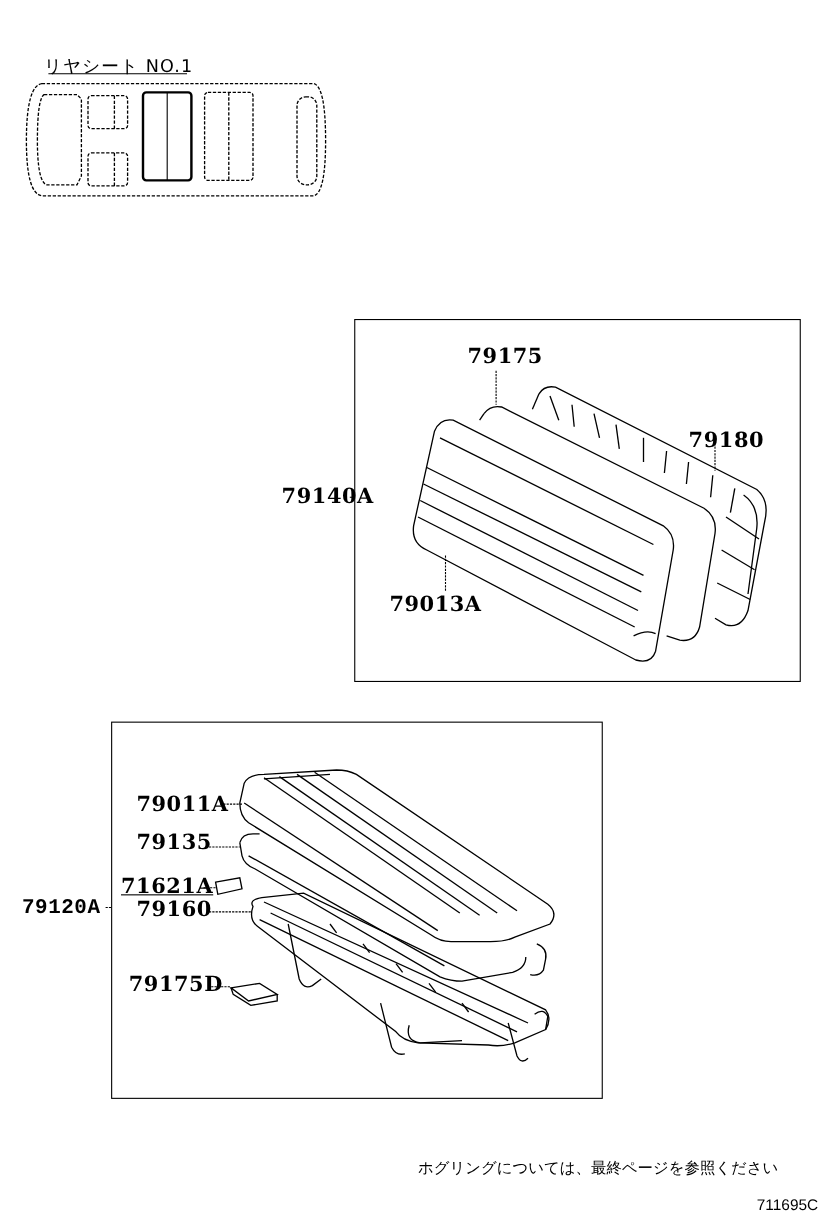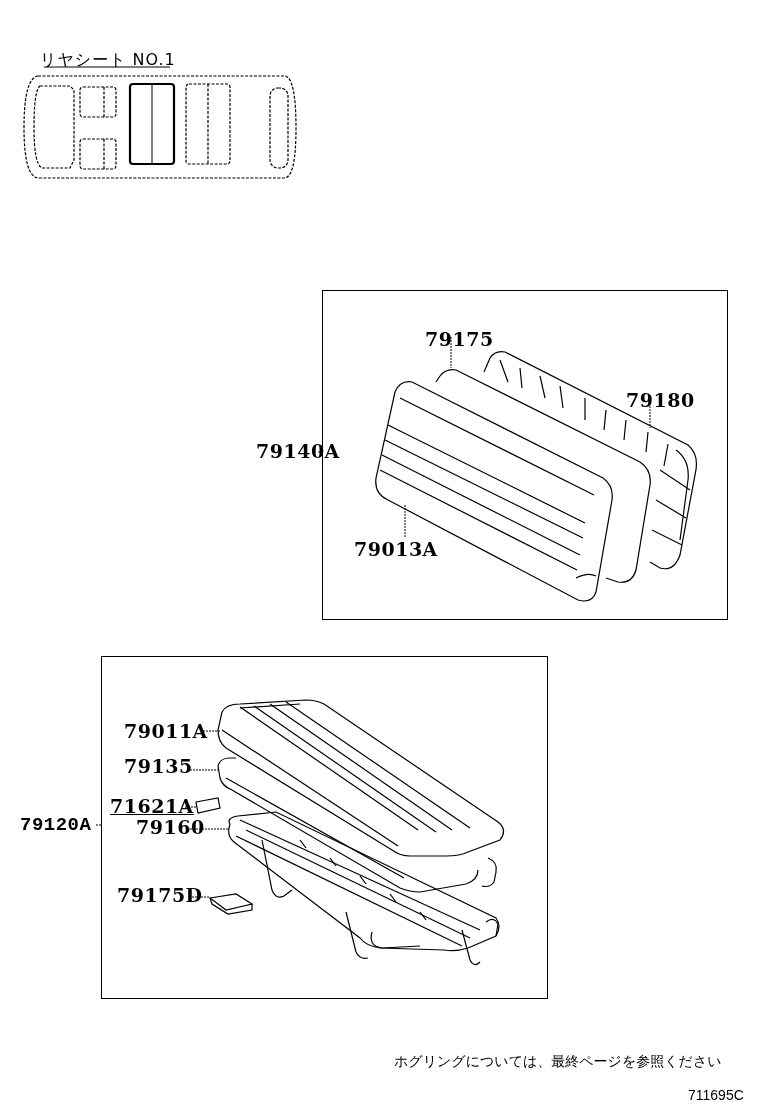--- a/index.html
+++ b/index.html
@@ -79,21 +79,21 @@
 
   <g fill="none" stroke="#000" stroke-width="1" stroke-dasharray="2,1">
     <line x1="451" y1="337" x2="451" y2="368"></line>
     <line x1="650" y1="400" x2="650" y2="428"></line>
     <line x1="405" y1="505" x2="405" y2="538"></line>
     <line x1="318" y1="452" x2="322" y2="452"></line>
   </g>
 </svg>
 
 <span class="part-label" style="left:256px; top:442px;">79140A</span>
-<span class="part-label" style="left:425px; top:330px;">79175</span>
+<span class="part-label" style="left:425px; top:315px;">79175</span>
 <span class="part-label" style="left:626px; top:379px;margin-top:12px;">79180</span>
 <span class="part-label" style="left:354px; top:540px;">79013A</span>
 
 <div class="box" style="left:101px; top:656px; width:447px; height:343px;"></div>
 
 <svg width="760" height="1112">
   <g fill="none" stroke="#000" stroke-width="1.2">
 
     <path d="M222,712 Q226,704 240,704 L306,700 Q316,700 324,704 L498,822 Q508,830 500,840 L468,852 Q460,856 446,856 L410,856 Q400,856 392,850 L226,748 Q218,742 218,730 Z"></path>
     <line x1="240" y1="708" x2="300" y2="704"></line>
@@ -136,17 +136,17 @@
     <line x1="190" y1="829" x2="228" y2="829"></line>
     <line x1="192" y1="897" x2="210" y2="897"></line>
     <line x1="96" y1="825" x2="101" y2="825"></line>
   </g>
 </svg>
 
 <span class="part-label" style="left:20px; top:816px;font-family:Liberation Mono, monospace;">79120A</span>
 <span class="part-label" style="left:124px; top:722px;">79011A</span>
 <span class="part-label" style="left:124px; top:757px;text-align:right;">79135</span>
 <span class="part-label" style="left:110px; top:797px;text-decoration:underline;">71621A</span>
-<span class="part-label" style="left:124px; top:818px;margin-left:12px;">79160</span>
+<span class="part-label" style="left:124px; top:818px;">79160</span>
 <span class="part-label" style="left:117px; top:886px;">79175D</span>
 
-<span class="note" style="left:394px; top:1055px;font-family:Liberation Mono, monospace;">ホグリングについては、最終ページを参照ください</span>
+<span class="note" style="left:380px; top:1055px;">ホグリングについては、最終ページを参照ください</span>
 <span class="illus-id" style="left:688px; top:1088px;">711695C</span>
 
 </body></html>

